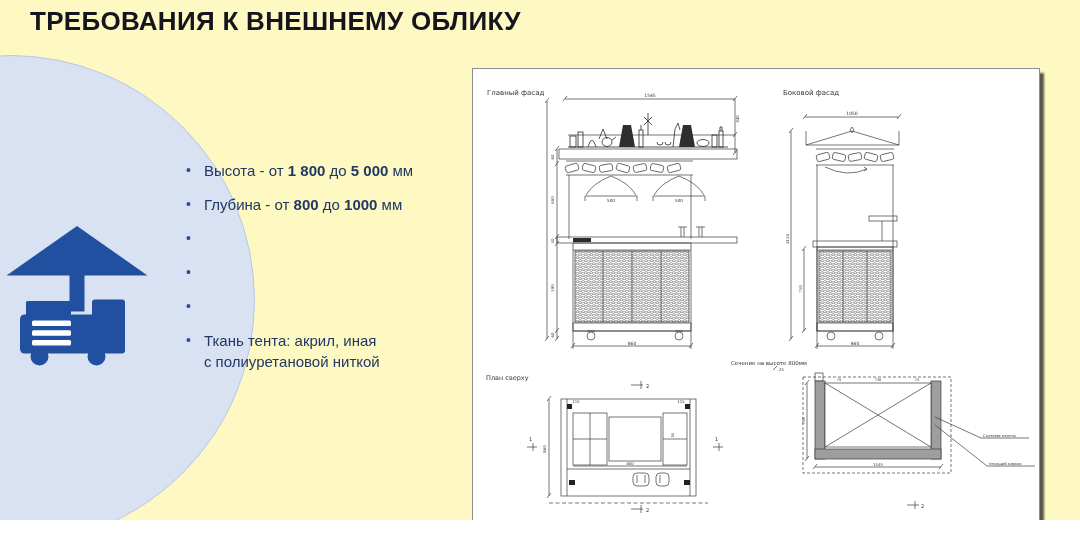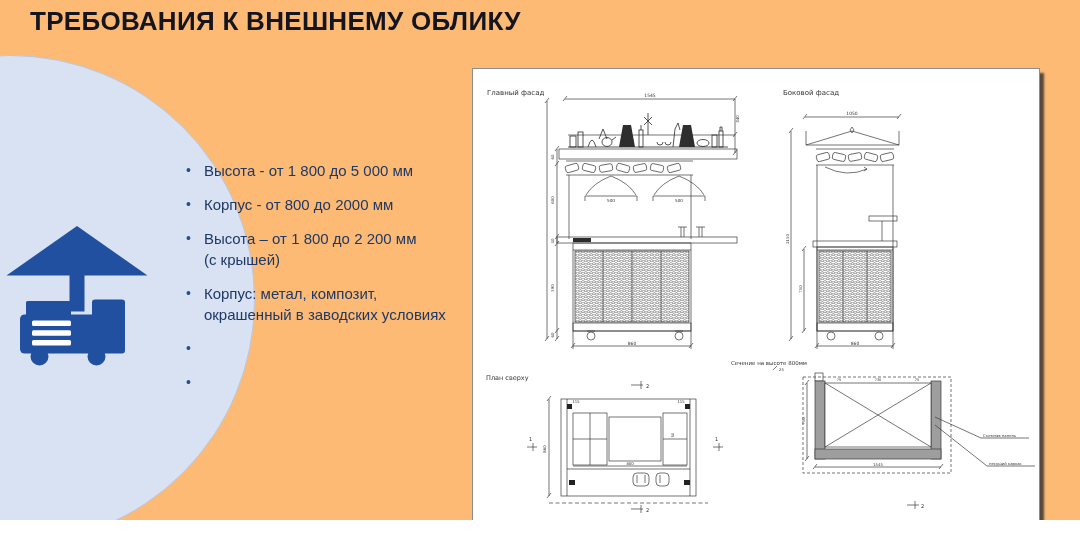--- a/index.html
+++ b/index.html
@@ -1,38 +1,38 @@
 <!DOCTYPE html>
 <html><head>
 <meta charset="utf-8">
 <style>
   html,body{margin:0;padding:0;background:#ffffff;}
   .slide{
-    position:relative;width:1080px;height:520px;overflow:hidden;background:#fdba74;
+    position:relative;width:1080px;height:520px;overflow:hidden;background:#fef9c3;
     font-family:"Liberation Sans",sans-serif;
   }
   .page-title{
     position:absolute;left:30px;top:6px;margin:0;
     font-size:26px;font-weight:800;letter-spacing:.3px;color:#15151f;
   }
   .deco-circle{
     position:absolute;left:-235px;top:55px;width:490px;height:490px;border-radius:50%;
     background:#d9e2f2;border:1px solid #b9c7e4;box-sizing:border-box;
   }
   .cart-icon{position:absolute;left:2px;top:221px;width:150px;height:145px;}
   .bullets{
     position:absolute;left:186px;top:160px;width:315px;margin:0;padding:0;list-style:none;
   }
   .bullets li{
     display:flex;gap:13px;margin-bottom:13px;color:#203864;
     font-size:15px;line-height:21px;
   }
   .bullets .dot{color:#2a4d8f;font-size:14px;line-height:21px;}
   .bullets .txt{white-space:pre-line;}
-  .bullets b{font-weight:400;text-align:center;}
+  .bullets b{font-weight:700;text-align:center;}
   .panel{
     position:absolute;left:472px;top:68px;width:566px;height:472px;background:#fff;
     border:1px solid #8d8d8d;box-sizing:content-box;
     box-shadow:4px 5px 2px rgba(45,45,45,.8);
   }
   .panel svg{display:block;}
   text{font-family:"DejaVu Sans",sans-serif;fill:#333;}
 </style>
 </head>
 <body>
@@ -60,37 +60,35 @@
     </g>
   </svg>
 
   <ul class="bullets">
       <li>
         <span class="dot">•</span>
         <span class="txt"><span>Высота - от </span><b>1 800</b><span>  до </span><b>5 000</b><span> мм</span></span>
       </li>
       <li>
         <span class="dot">•</span>
-        <span class="txt"><span>Корпус - от  </span><b>800</b><span>  до </span><b>2000</b><span> мм</span></span>
-      </li>
-      <li>
-        <span class="dot">•</span>
-        <span class="txt"><span>Высота – от 1 800 до  </span><b>2 200</b><span> мм
-(с крышей)</span></span>
-      </li>
-      <li>
-        <span class="dot">•</span>
-        <span class="txt"><span>Корпус:  метал, композит,
-окрашенный в заводских условиях</span></span>
-      </li>
-      <li>
-        <span class="dot">•</span>
-      </li>
-      <li>
-        <span class="dot">•</span>
+        <span class="txt"><span>Глубина - от  </span><b>800</b><span>  до </span><b>1000</b><span> мм</span></span>
+      </li>
+      <li>
+        <span class="dot">•</span>
+      </li>
+      <li>
+        <span class="dot">•</span>
+      </li>
+      <li>
+        <span class="dot">•</span>
+      </li>
+      <li>
+        <span class="dot">•</span>
+        <span class="txt"><span>Ткань тента: акрил, иная
+с полиуретановой ниткой</span></span>
       </li>
     </ul>
 
   <div class="panel">
     <svg width="566" height="472" viewBox="0 0 566 472">
       <defs>
         <pattern id="rat" width="11" height="6" patternUnits="userSpaceOnUse">
           <g fill="none" stroke="#555" stroke-width="0.5">
             <ellipse cx="2.8" cy="1.6" rx="2.4" ry="1.2"></ellipse>
             <ellipse cx="8.2" cy="1.6" rx="2.4" ry="1.2"></ellipse>

